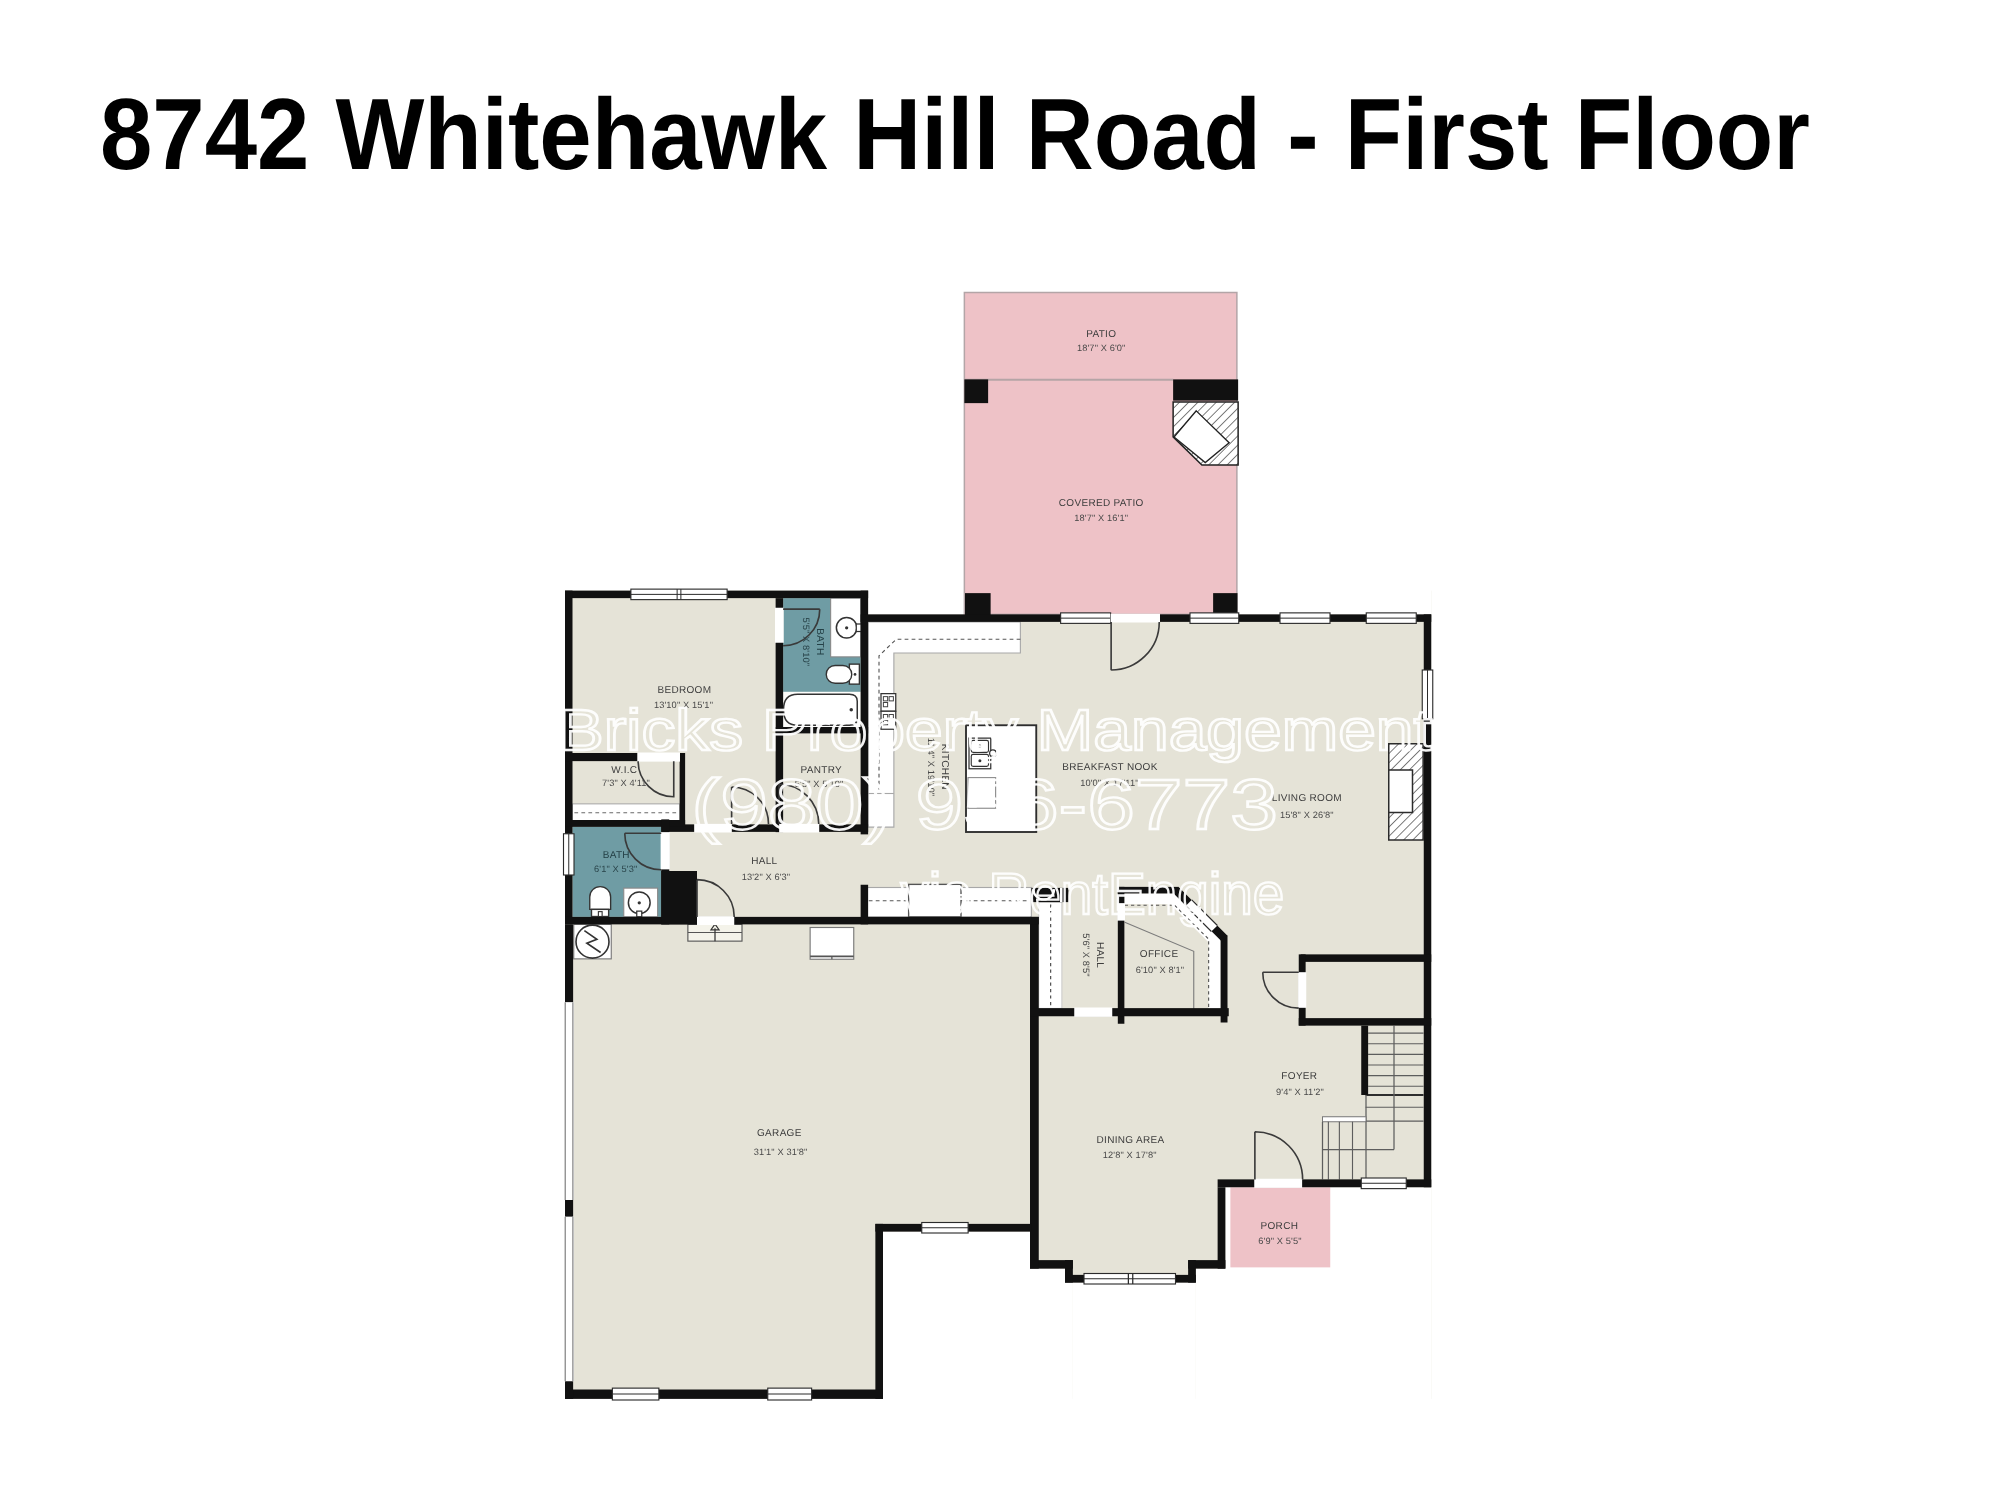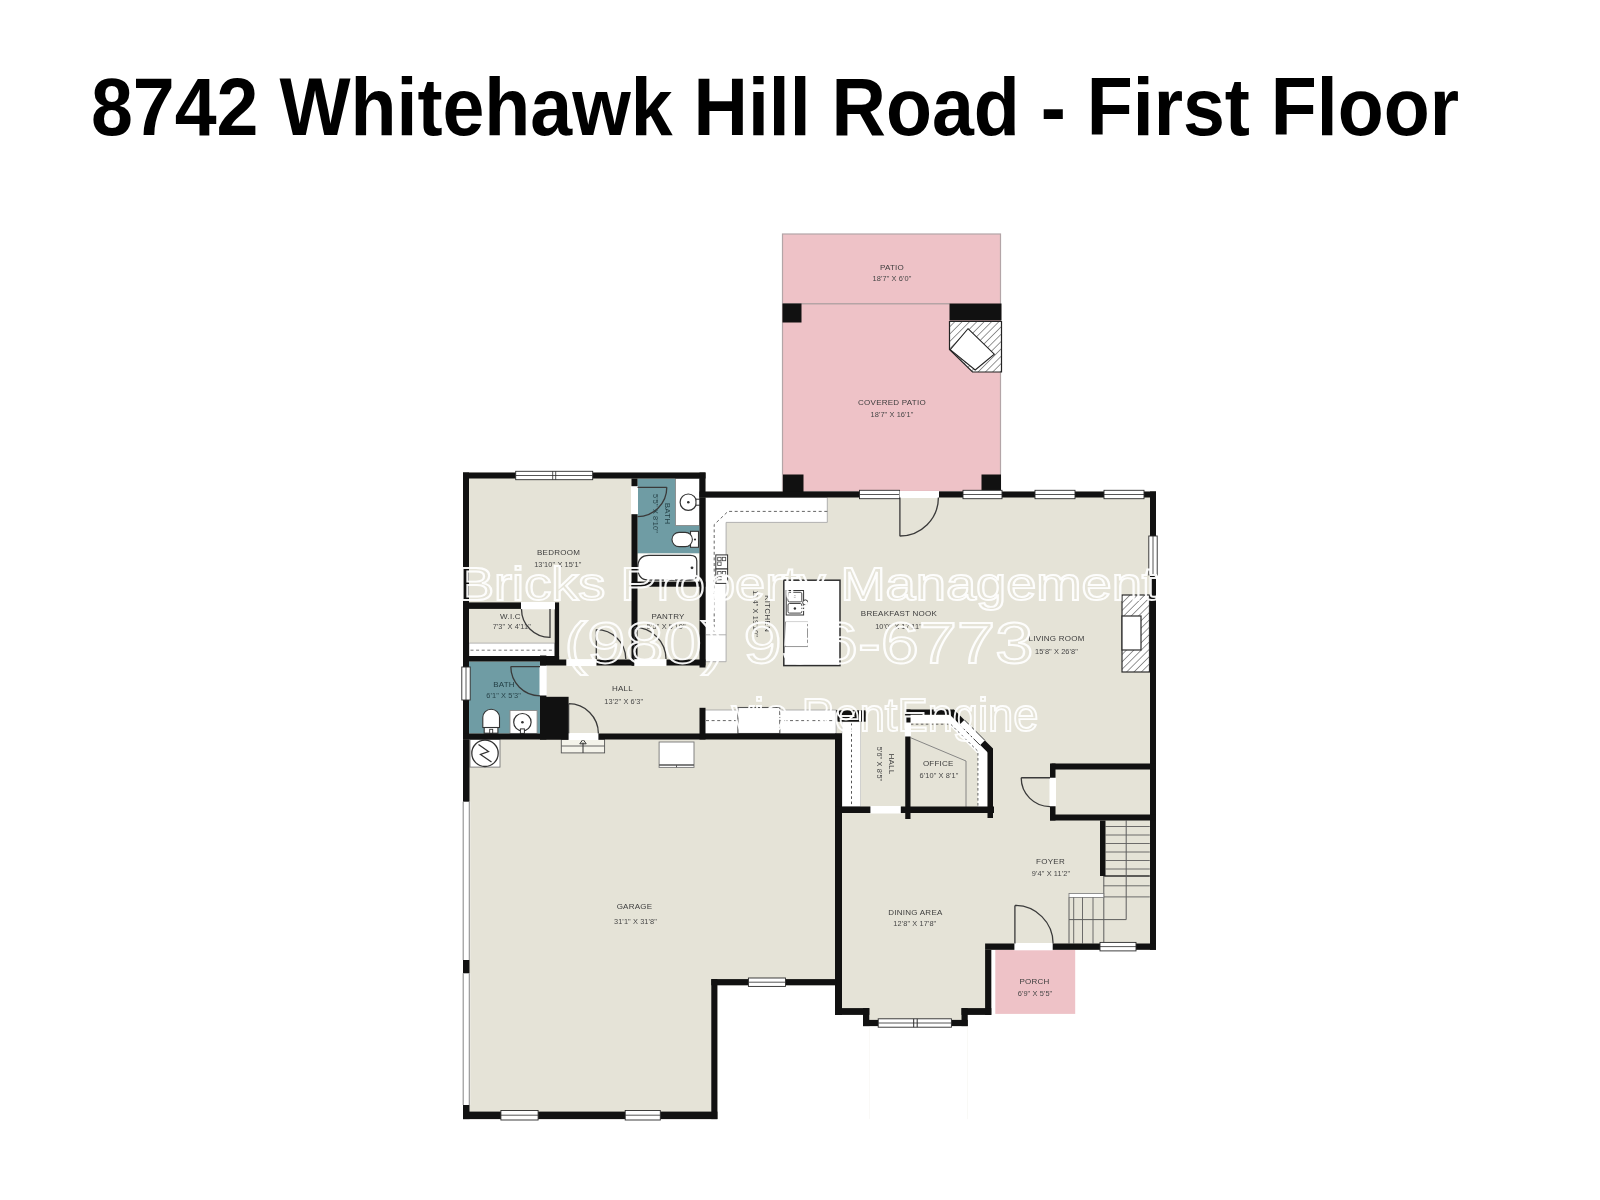--- a/index.html
+++ b/index.html
@@ -1,16 +1,16 @@
 <!DOCTYPE html>
 <html><head>
 <meta charset="utf-8">
 <style>
   html,body{margin:0;padding:0;background:#ffffff;}
-  .pg{width:1540px;height:1200px;position:relative;overflow:hidden;background:#fff;margin-left:11px;}
+  .pg{width:1540px;height:1200px;position:relative;overflow:hidden;background:#fff;}
   text{font-family:"Liberation Sans", sans-serif;}
   .lbl{font-size:8px;fill:#3d3d3d;text-anchor:middle;letter-spacing:0.25px;}
   .dim{font-size:7.4px;fill:#484848;text-anchor:middle;letter-spacing:0.1px;}
   .tlbl{font-size:8px;fill:#244046;text-anchor:middle;letter-spacing:0.25px;}
   .tdim{font-size:7.4px;fill:#2a454b;text-anchor:middle;letter-spacing:0.1px;}
 </style>
 </head>
 <body>
 <div class="pg">
 <svg width="1600" height="1200" viewBox="0 0 1600 1200">

